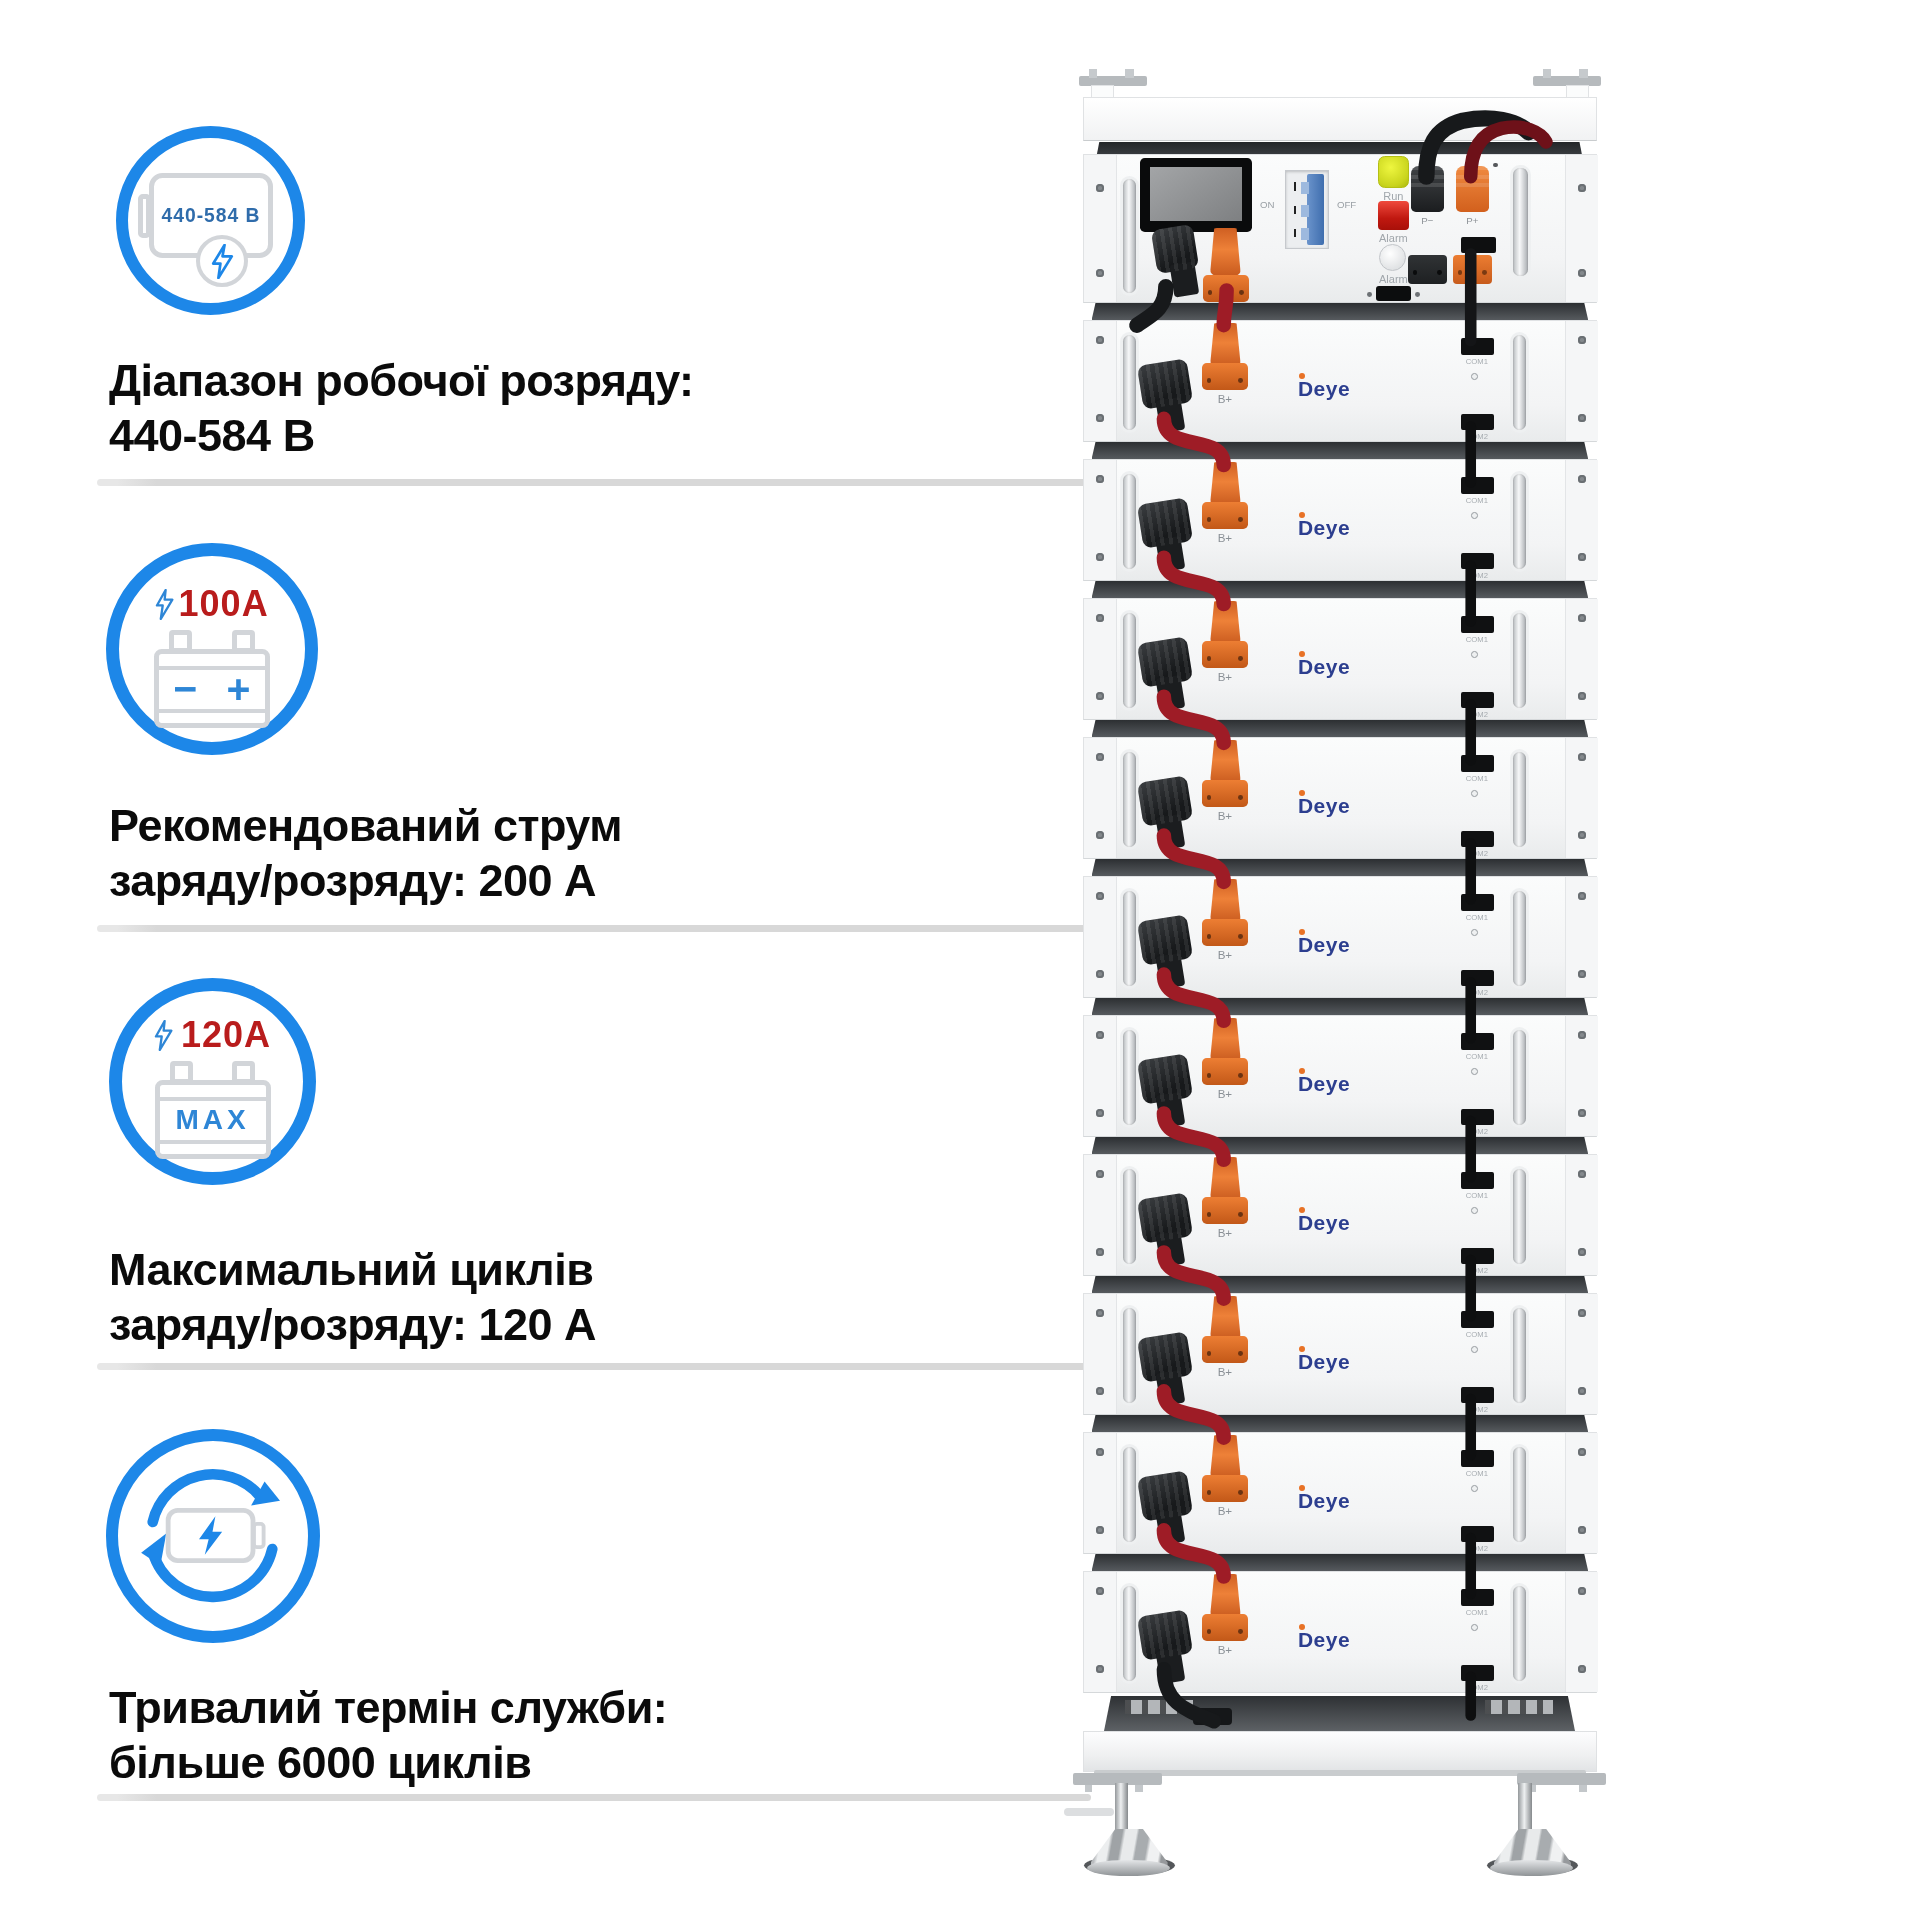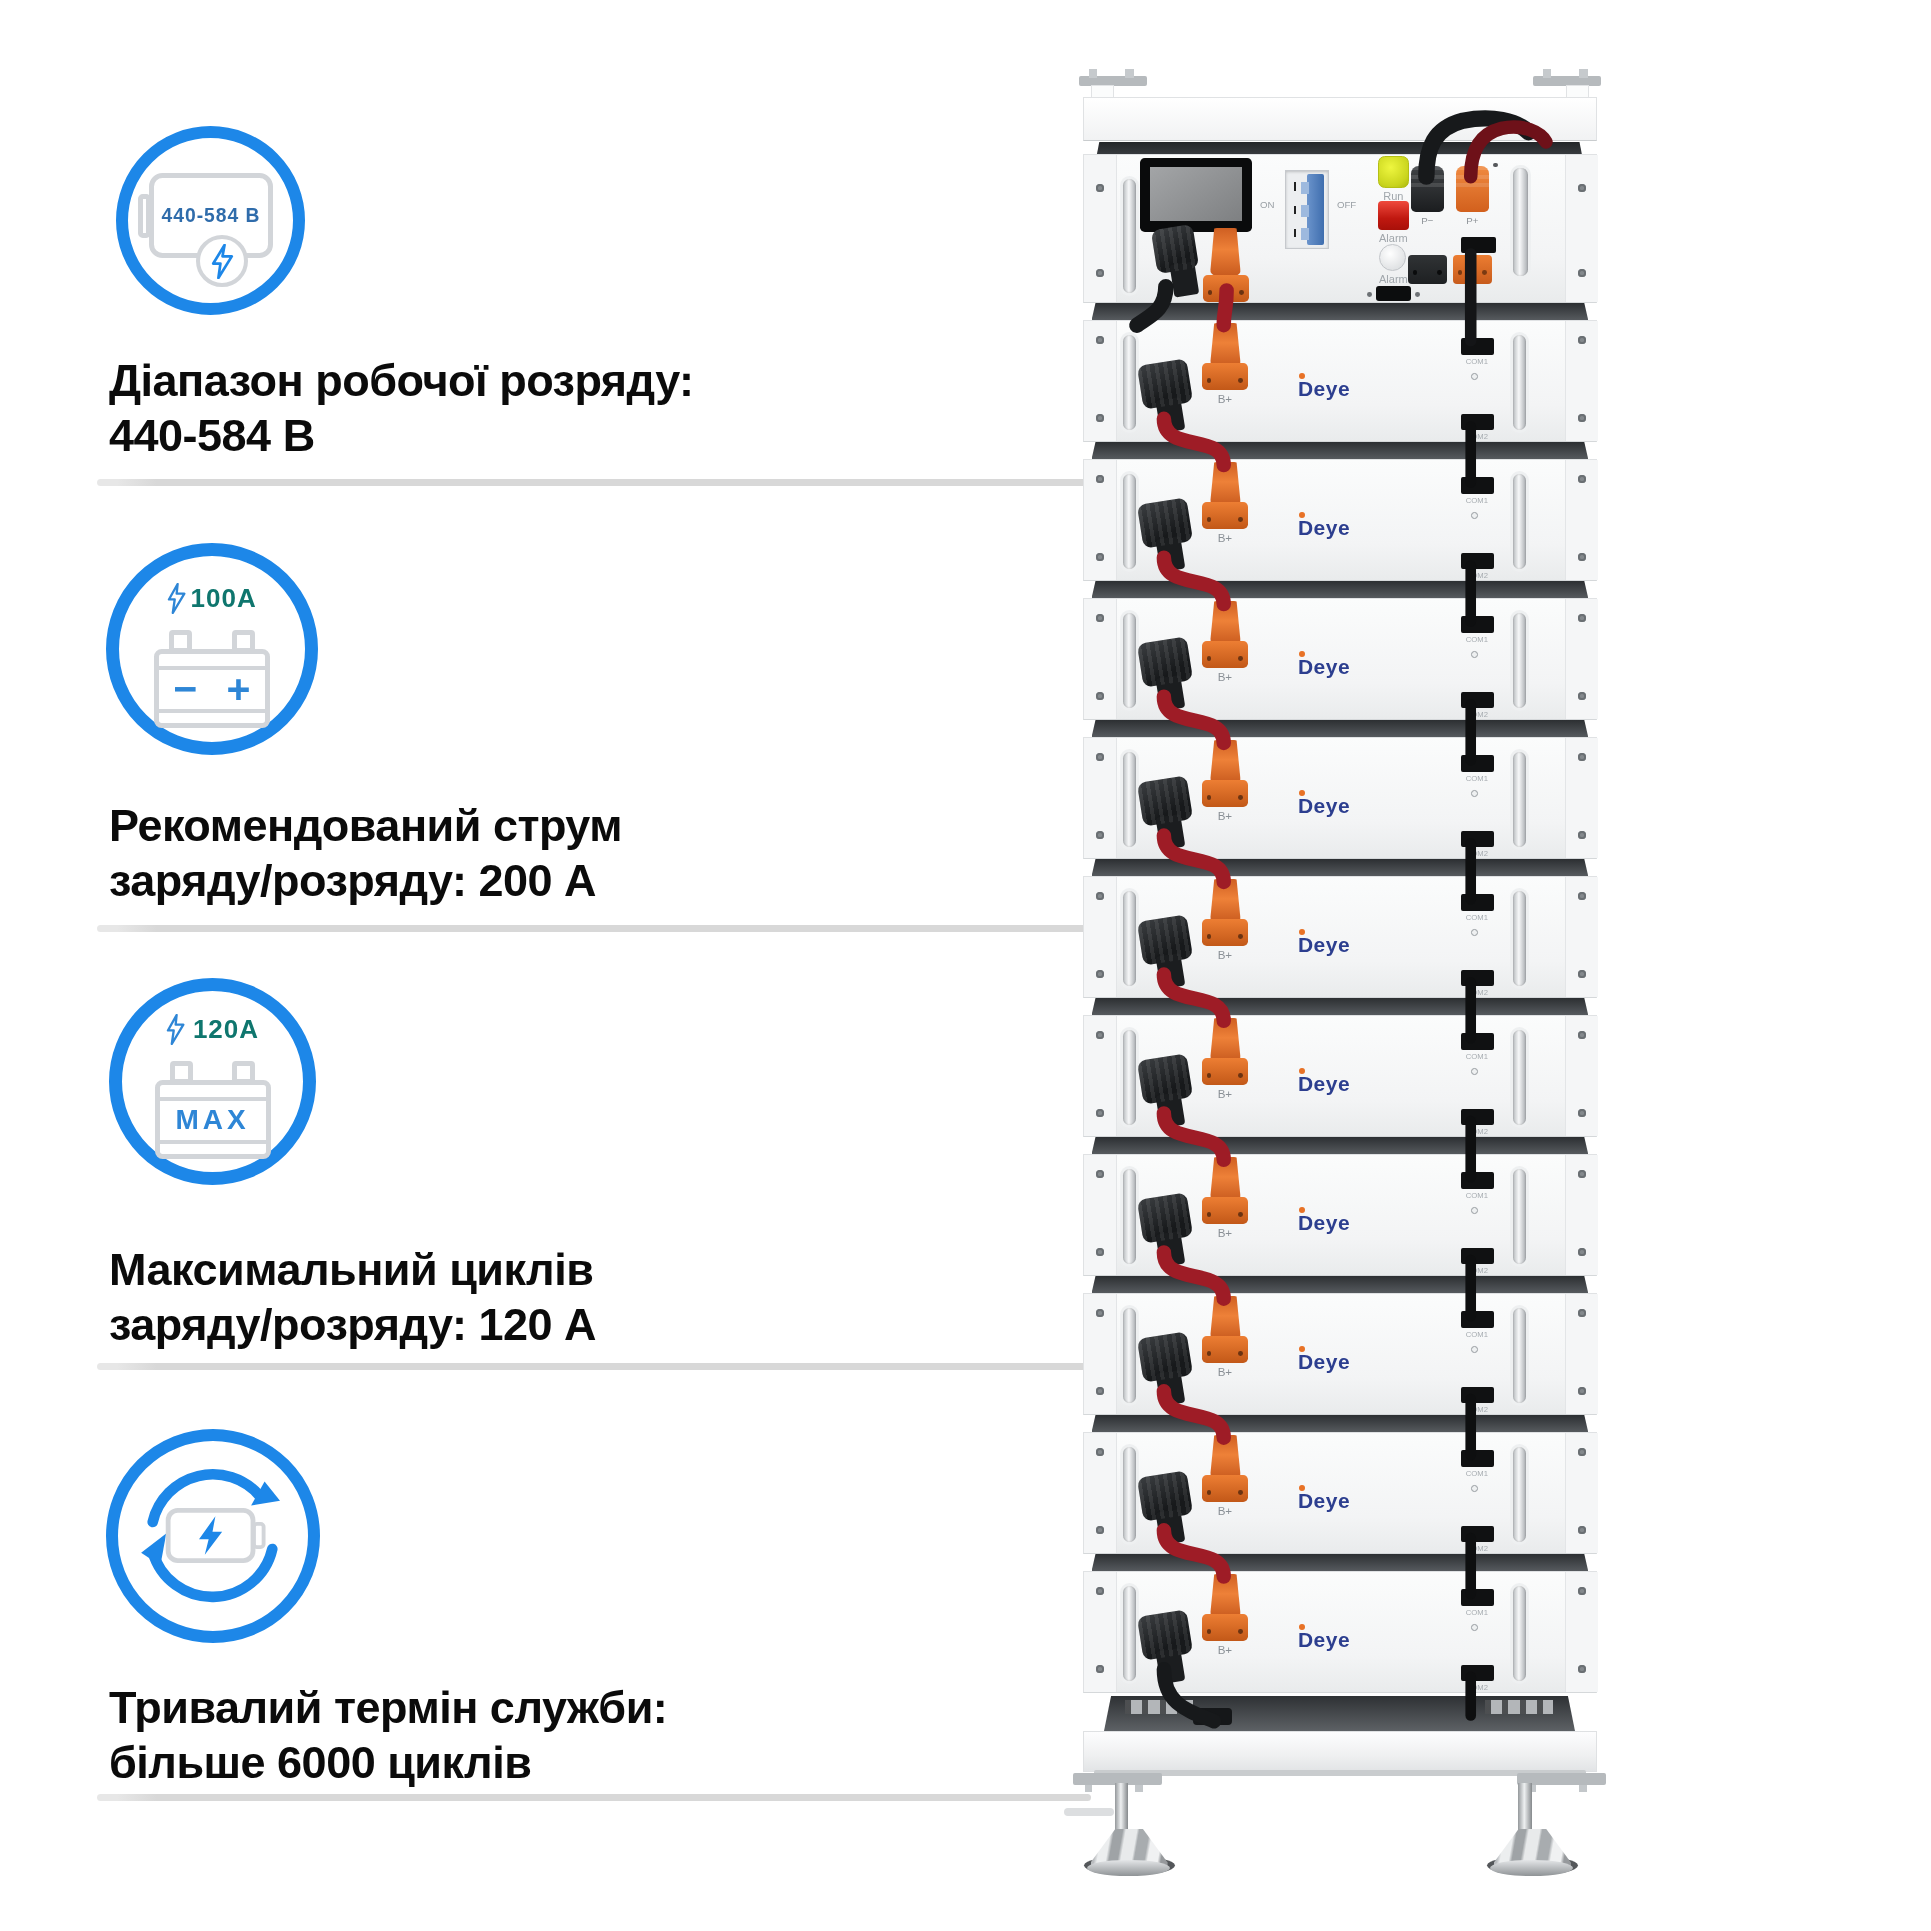--- a/index.html
+++ b/index.html
@@ -12,21 +12,21 @@
   .badge1 { left:116px; top:126px; width:189px; height:189px; }
   .badge2 { left:106px; top:543px; width:212px; height:212px; border-width:13.5px; }
   .badge3 { left:109px; top:978px; width:207px; height:207px; border-width:13.5px; }
   .badge4 { left:106px; top:1429px; width:214px; height:214px; }
 
   .bat1 { position:absolute; left:21px; top:35px; width:124px; height:85px; border:5.8px solid #d2d5d9; border-radius:13.5px; background:#fff; display:flex; align-items:center; justify-content:center; }
   .bat1-val { font-size:19.3px; font-weight:bold; color:#2f6cab; letter-spacing:1px; }
   .bat1-tab { position:absolute; left:9.7px; top:56px; width:13.5px; height:44px; border:5.8px solid #d2d5d9; border-radius:4.8px; background:#fff; }
   .bolt-circle { position:absolute; left:68px; top:97px; width:52px; height:52px; background:#fff; border:4.8px solid #d2d5d9; border-radius:50%; display:flex; align-items:center; justify-content:center; }
 
-  .amp-row { position:absolute; left:0; top:27px; width:100%; display:flex; align-items:center; justify-content:center; gap:3.9px; font-size:26px; font-weight:bold; color:#0f766e; letter-spacing:1px; }
+  .amp-row { position:absolute; left:0; top:27px; width:100%; display:flex; align-items:center; justify-content:center; gap:3.9px; font-size:36px; font-weight:bold; color:#b91c1c; letter-spacing:1px; }
   .badge3 .amp-row { top:23px; gap:7.7px; }
   .car-bat { position:absolute; left:50%; top:93px; transform:translateX(-50%); width:116px; height:79px; }
   .badge3 .car-bat { top:89px; }
   .term { position:absolute; top:-19.3px; width:23px; height:23px; border:5.8px solid #d2d5d9; border-radius:3.9px; background:#fff; }
   .term-l { left:15.4px; } .term-r { right:15.4px; }
   .car-bat-body { position:absolute; inset:0; border:5.8px solid #d2d5d9; border-radius:7.7px; background:#fff; }
   .line-top { position:absolute; left:0; right:0; top:11.6px; height:4.8px; background:#d2d5d9; }
   .line-bot { position:absolute; left:0; right:0; bottom:9.7px; height:4.8px; background:#d2d5d9; }
   .sign-row { position:absolute; left:0; right:0; top:13.5px; bottom:11.6px; display:flex; align-items:center; justify-content:space-around; font-size:41px; font-weight:bold; color:#2e86d6; }
   .max-row { position:absolute; left:0; right:0; top:13.5px; bottom:11.6px; display:flex; align-items:center; justify-content:center; font-size:28px; font-weight:bold; color:#2e86d6; letter-spacing:3.9px; }

